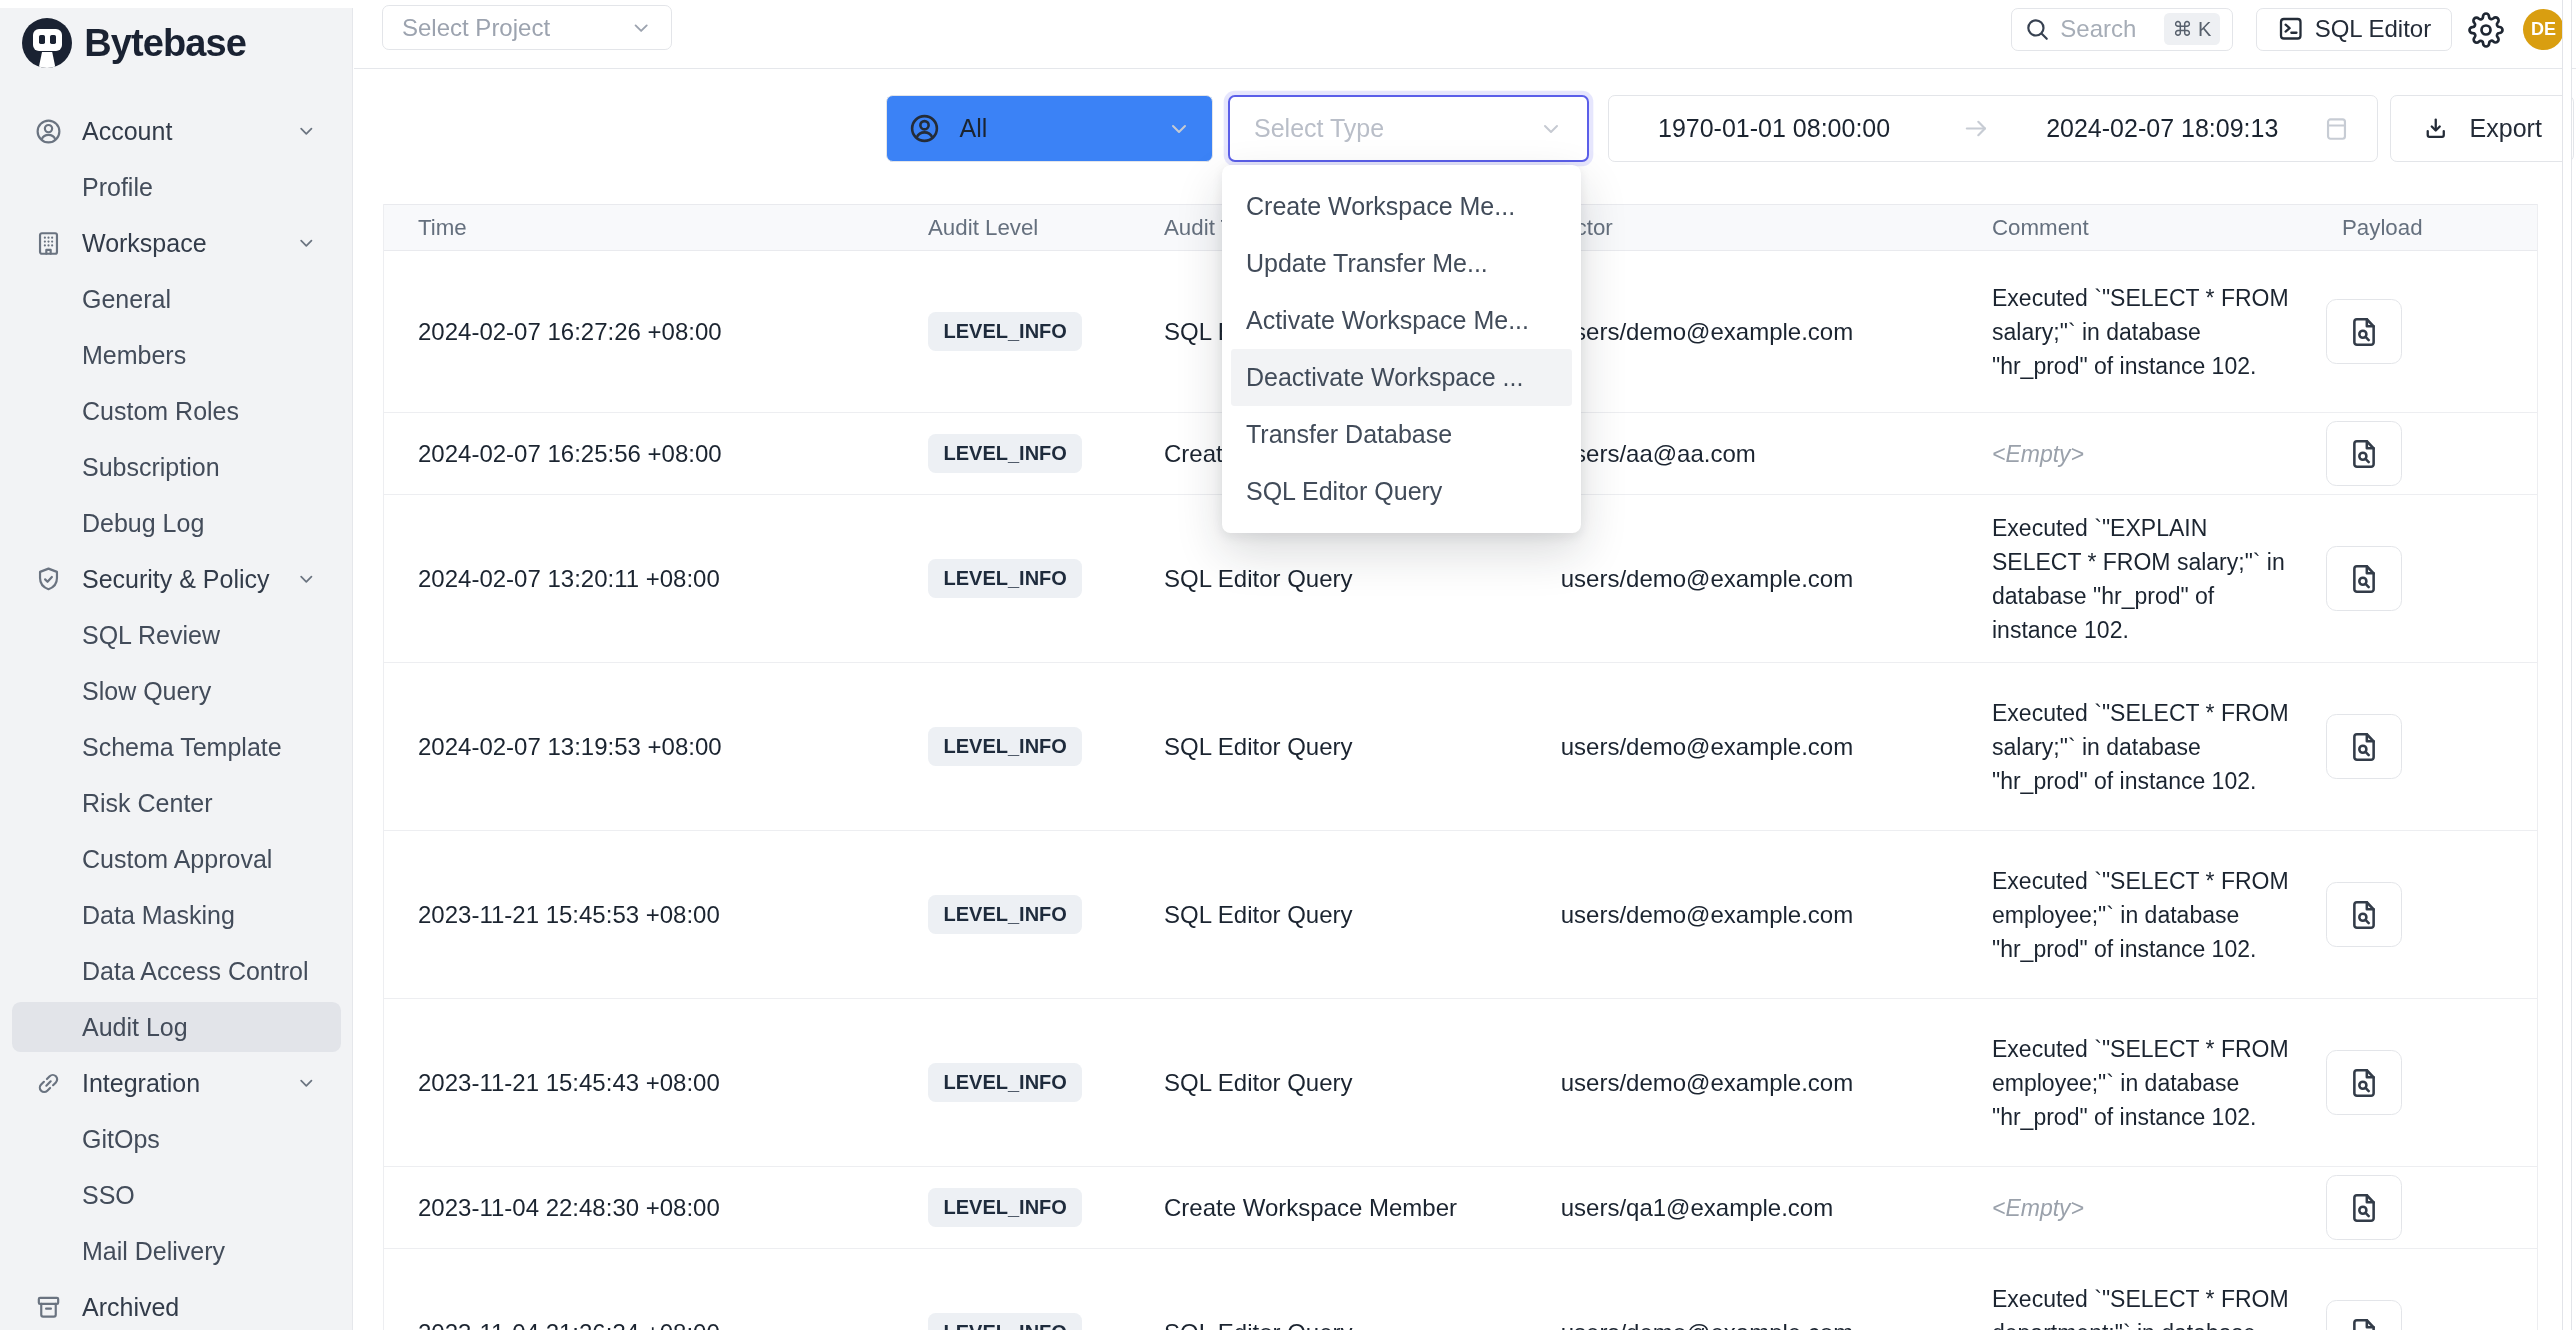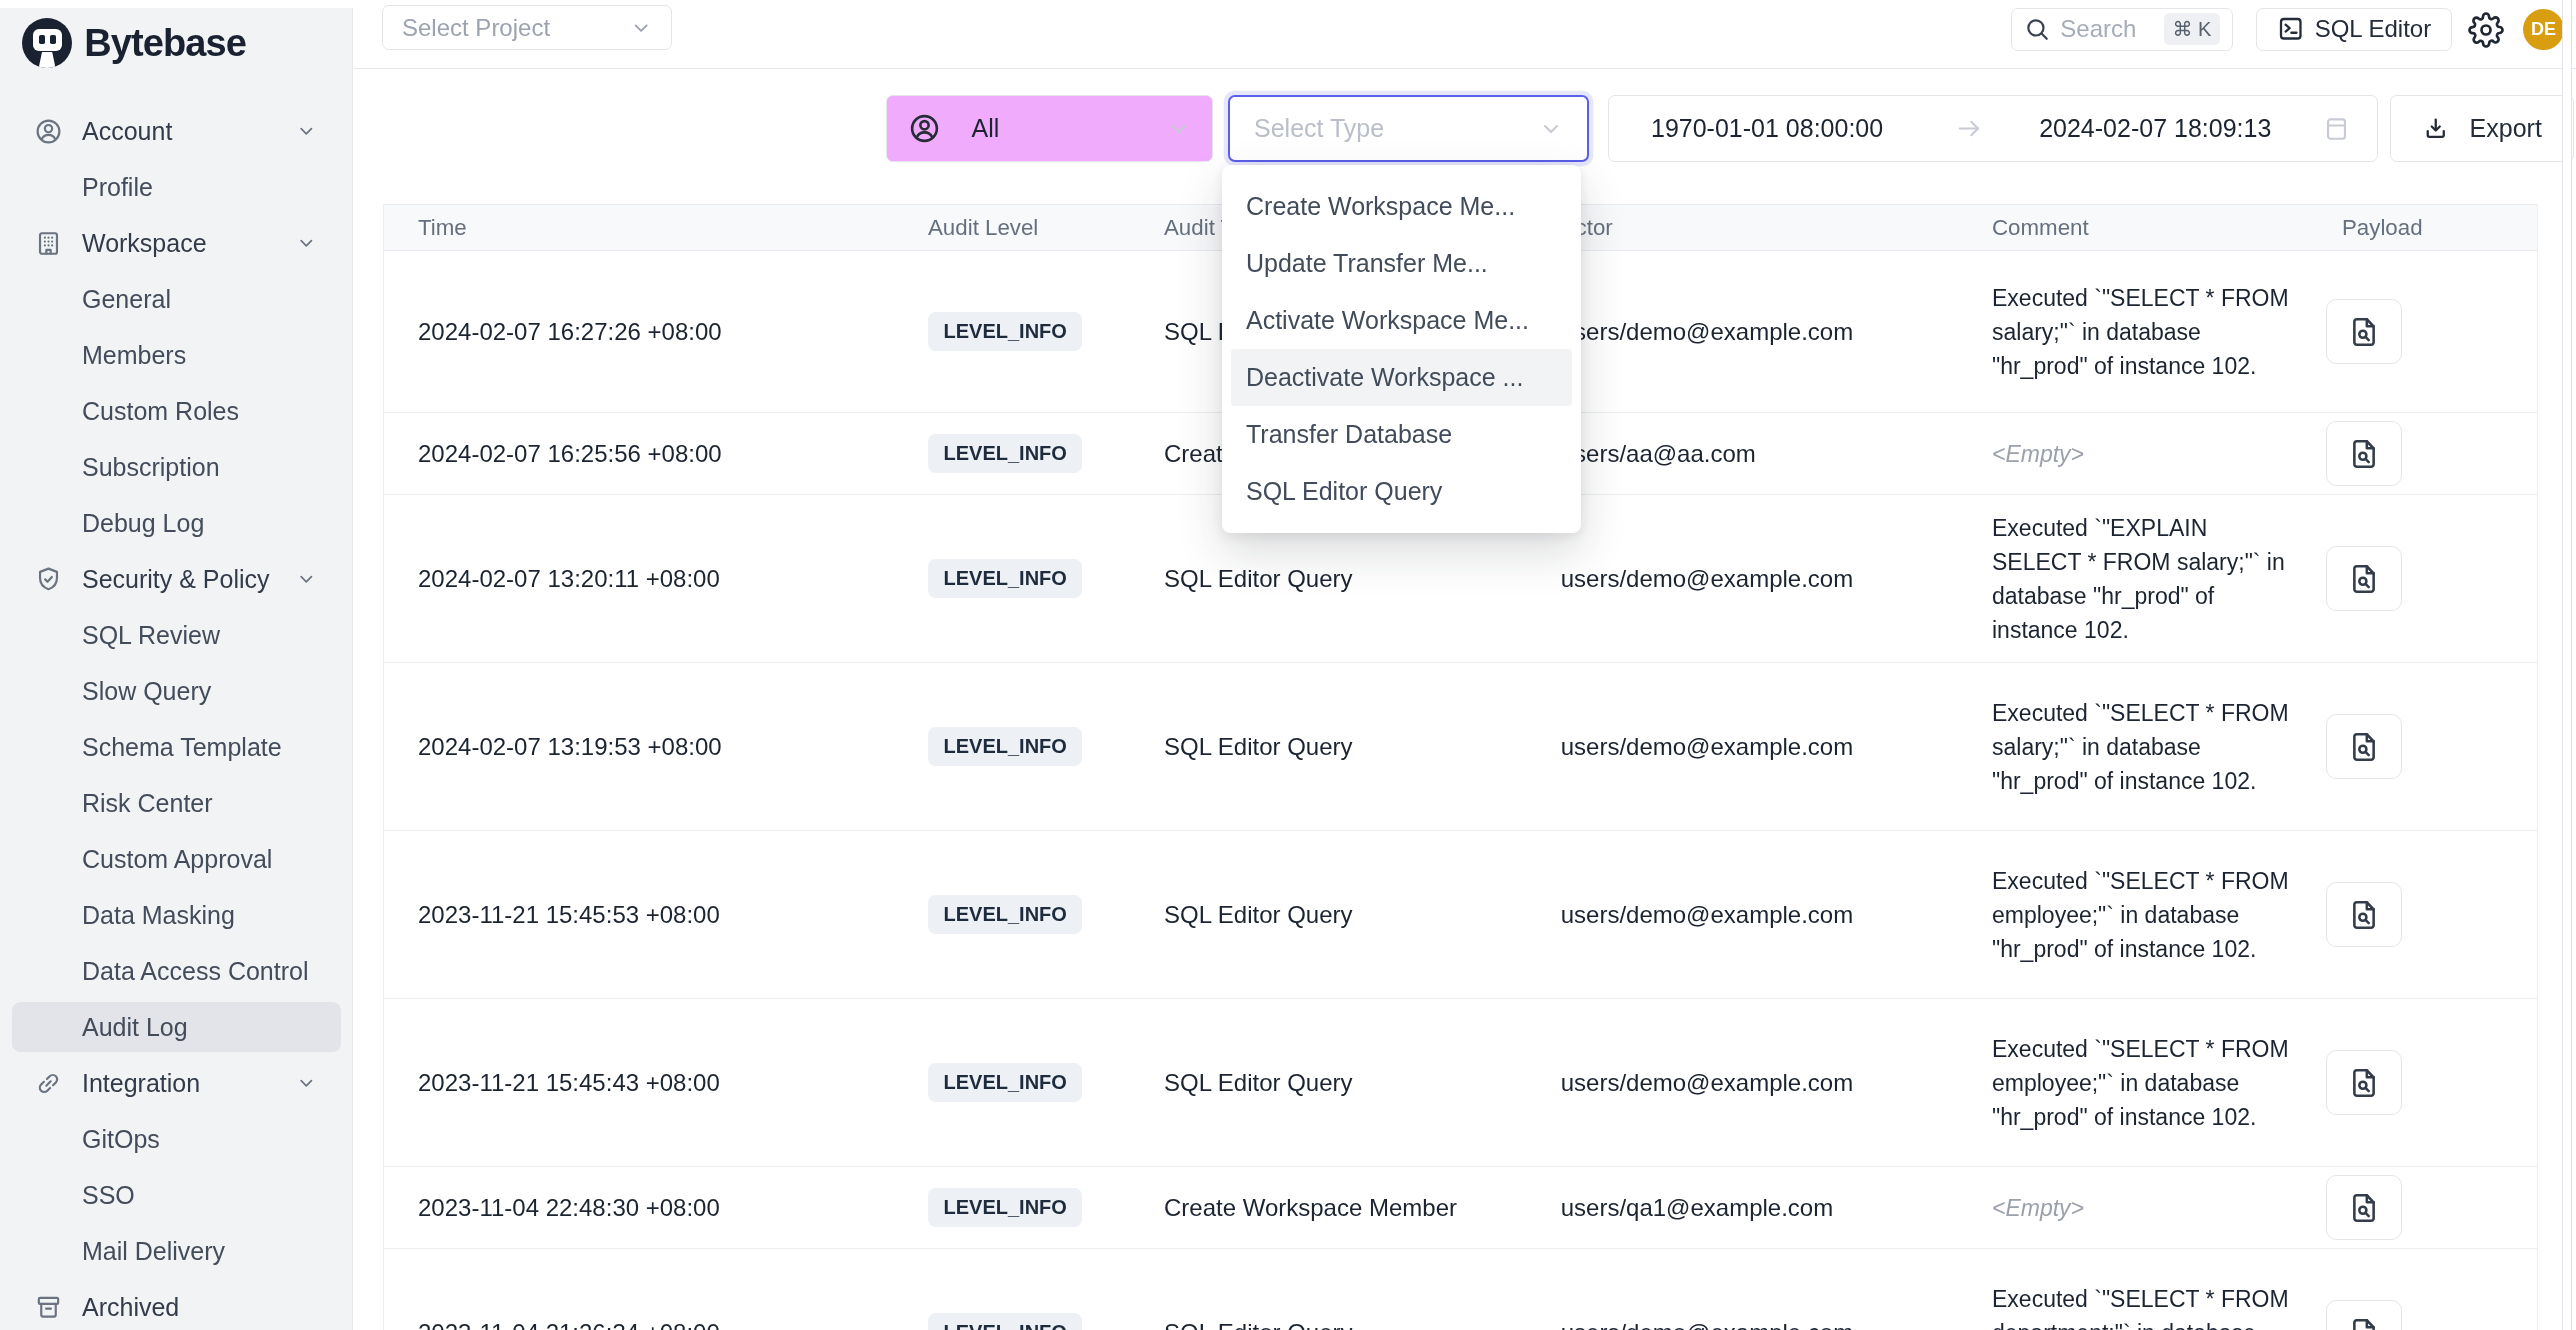--- a/index.html
+++ b/index.html
@@ -73,43 +73,43 @@
   .gear-btn { position: absolute; left: 2468px; top: 12px; width: 36px; height: 36px; color: #1f2733; cursor: pointer; }
   .avatar {
     position: absolute; left: 2523px; top: 8.6px; width: 41px; height: 41px; border-radius: 50%;
     display: flex; align-items: center; justify-content: center;
     color: #fff; font-size: 18px; font-weight: 700; cursor: pointer;
   }
 
   
   .filter-all {
     position: absolute; left: 886px; top: 95px; width: 327px; height: 67px;
-    border: 0.9px solid #e3e5e9; border-radius: 6.9px; background: #f0abfc;
-    display: flex; align-items: center; padding: 0 20.6px; gap: 31px; cursor: pointer;
+    border: 0.9px solid #e3e5e9; border-radius: 6.9px; background: #3b82f6;
+    display: flex; align-items: center; padding: 0 20.6px; gap: 19px; cursor: pointer;
   }
   .filter-all .aicon { width: 33px; height: 33px; color: #242c38; flex: none; }
   .filter-all .val { font-size: 25px; color: #1b2430; }
   .filter-all .chev { margin-left: auto; width: 24px; height: 24px; color: #c6cad2; }
 
   .filter-type {
     position: absolute; left: 1228px; top: 95px; width: 361px; height: 67px;
     border: 2.1px solid #5b5fe9; border-radius: 6.9px; background: #fff;
     box-shadow: 0 0 0 4.3px rgba(99,102,241,0.16);
     display: flex; align-items: center; padding: 0 24px; cursor: pointer;
   }
   .filter-type .ph { font-size: 25px; color: #b9bec8; }
   .filter-type .chev { margin-left: auto; width: 24px; height: 24px; color: #c6cad2; }
 
   .filter-date {
     position: absolute; left: 1608px; top: 95px; width: 770px; height: 67px;
     border: 0.9px solid #e3e5e9; border-radius: 6.9px; background: #fff;
     display: flex; align-items: center; padding: 0 26px; cursor: pointer;
   }
   .filter-date .dt { font-size: 25px; color: #1b2430; }
-  .filter-date .from { margin-left: 16px; }
+  .filter-date .from { margin-left: 23px; }
   .filter-date .arrow { width: 29px; height: 29px; color: #c7ccd4; margin: 0 55px 0 72px; flex: none; }
   .filter-date .cal { width: 29px; height: 29px; color: #c7ccd4; margin-left: auto; flex: none; }
 
   .export-btn {
     position: absolute; left: 2390px; top: 95px; width: 184px; height: 67px;
     border: 0.9px solid #e3e5e9; border-radius: 6.9px; background: #fff;
     display: flex; align-items: center; justify-content: center; gap: 20px; cursor: pointer;
   }
   .export-btn .dicon { width: 27.5px; height: 27.5px; color: #242c38; flex: none; }
   .export-btn .lbl { font-size: 25px; color: #242c38; }

